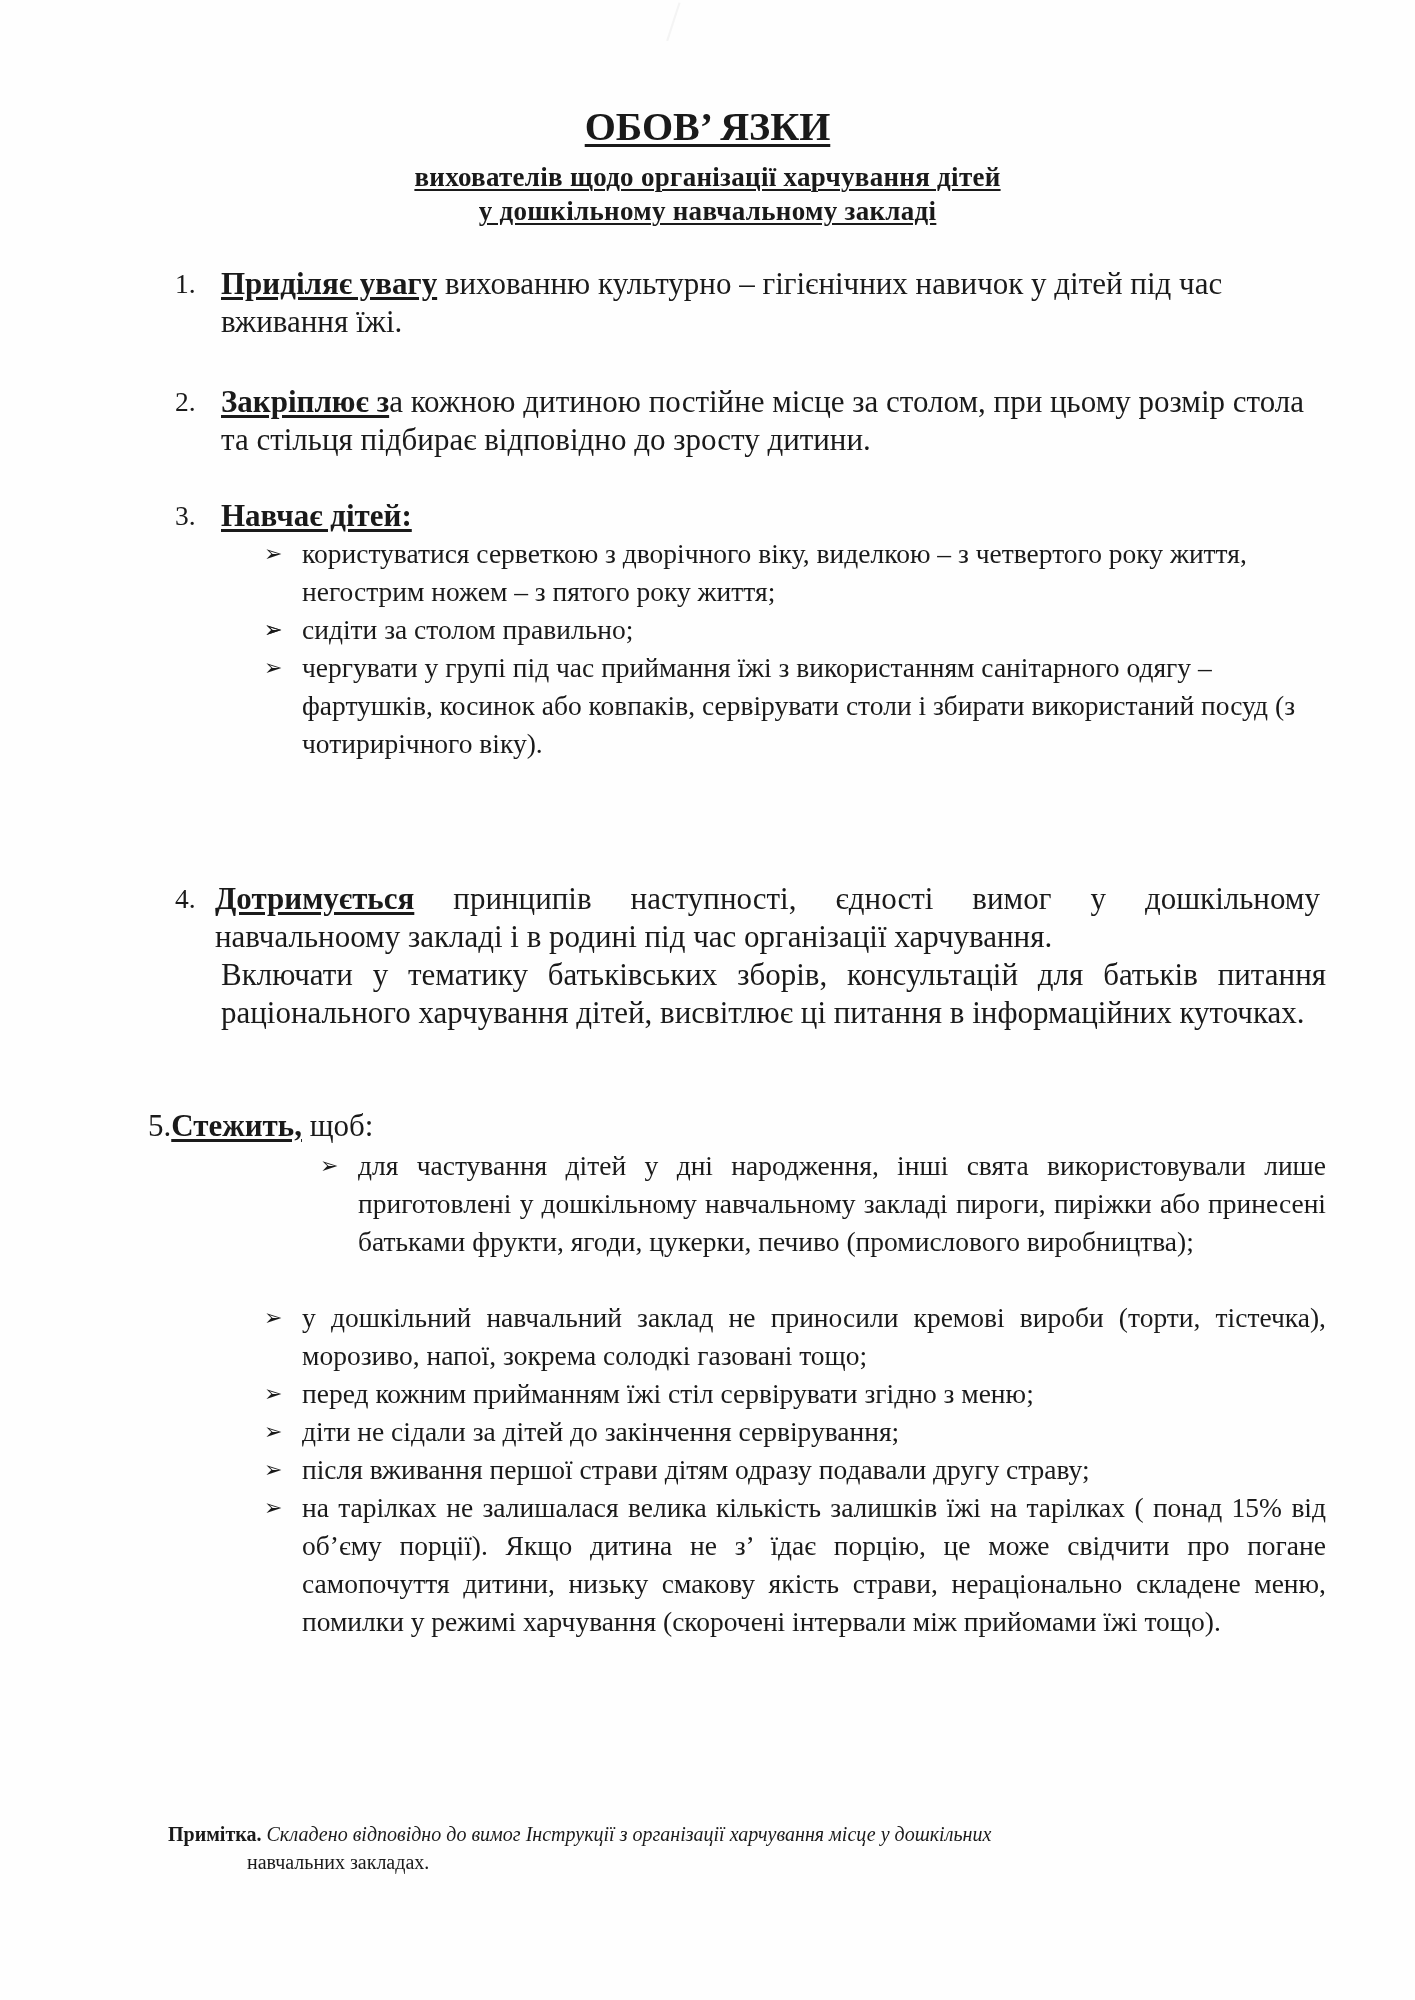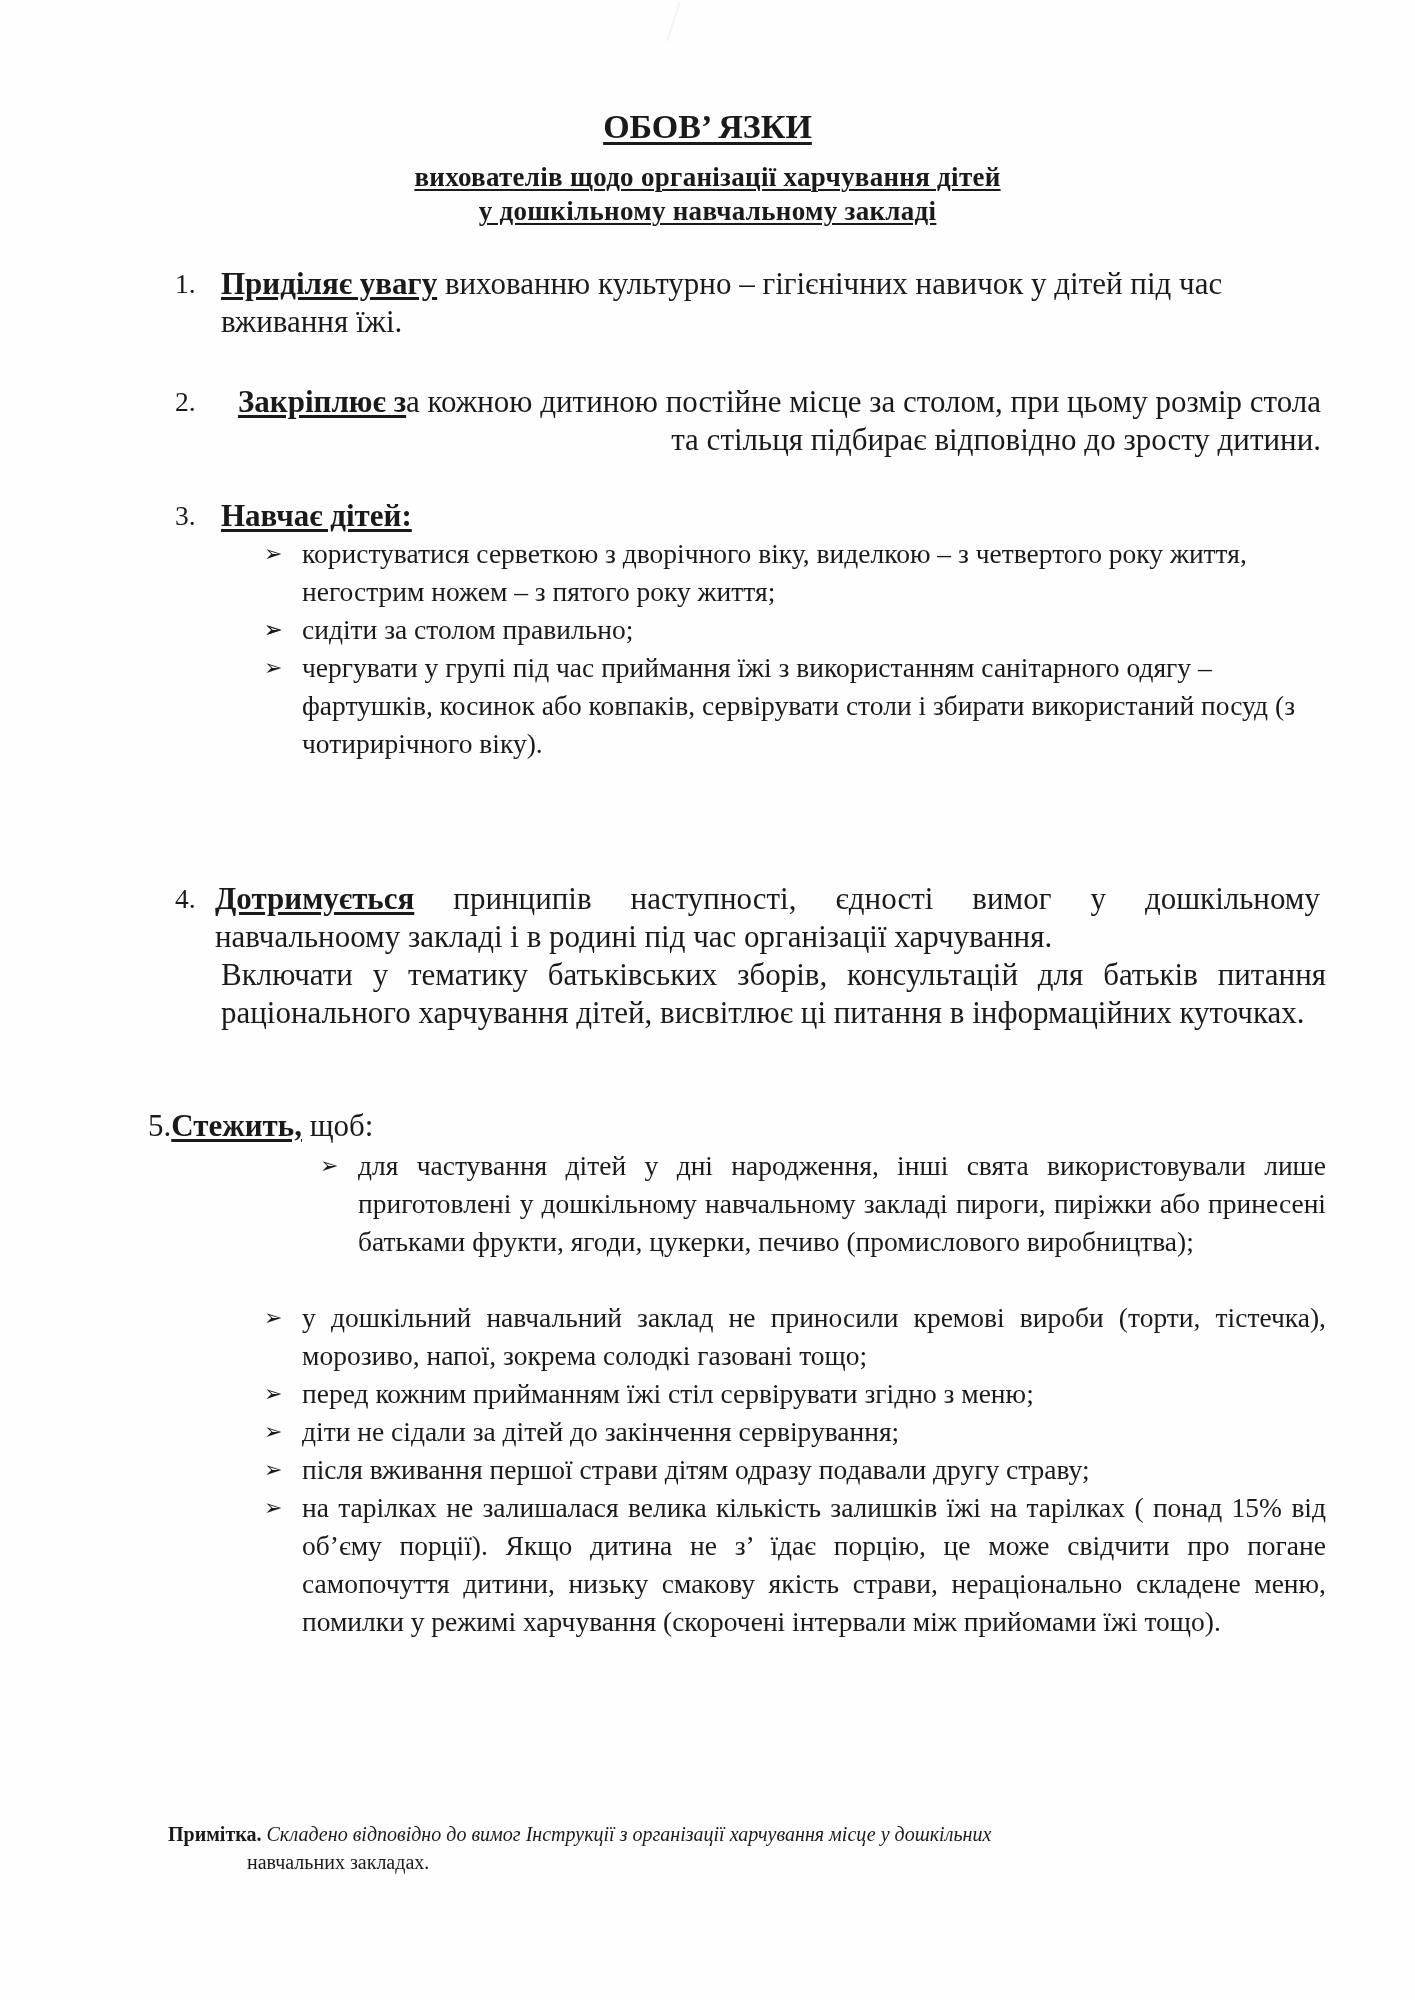--- a/index.html
+++ b/index.html
@@ -31,21 +31,21 @@
     }
     .title-block {
       position: absolute;
       left: 0; top: 110px;
       width: 1415px;
       text-align: center;
       font-weight: bold;
       line-height: 34px;
     }
     .title-block .t1 {
-      font-size: 34px;
+      font-size: 40px;
       text-decoration: underline;
       text-decoration-thickness: 3px;
       text-underline-offset: 4px;
       display: inline-block;
       margin-bottom: 16px;
     }
     .title-block .t2, .title-block .t3 {
       font-size: 27px;
       text-decoration: underline;
       text-decoration-thickness: 2px;
@@ -137,21 +137,21 @@
 
   <div class="item">
     <span class="num" style="left:175px; top:265px;">1.</span>
     <div class="para" style="left:221px; top:265px; width:1100px;">
       <span class="kw">Приділяє увагу</span><span> вихованню культурно – гігієнічних навичок у дітей під час вживання їжі.</span>
     </div>
   </div>
 
   <div class="item">
     <span class="num" style="left:175px; top:383px;">2.</span>
-    <div class="para" style="left:221px; top:383px; width:1100px;text-align:right;">
+    <div class="para" style="left:221px; top:383px; width:1100px;">
       <span class="kw">Закріплює з</span><span>а кожною дитиною постійне місце за столом, при цьому розмір стола та стільця підбирає відповідно до зросту дитини.</span>
     </div>
   </div>
 
   <div class="item">
     <span class="num" style="left:175px; top:497px;">3.</span>
     <div class="para" style="left:221px; top:497px; width:1100px;">
       <span class="kw">Навчає дітей:</span>
     </div>
     <ul class="bullets" style="left:302px; top:535px; width:1010px;">

